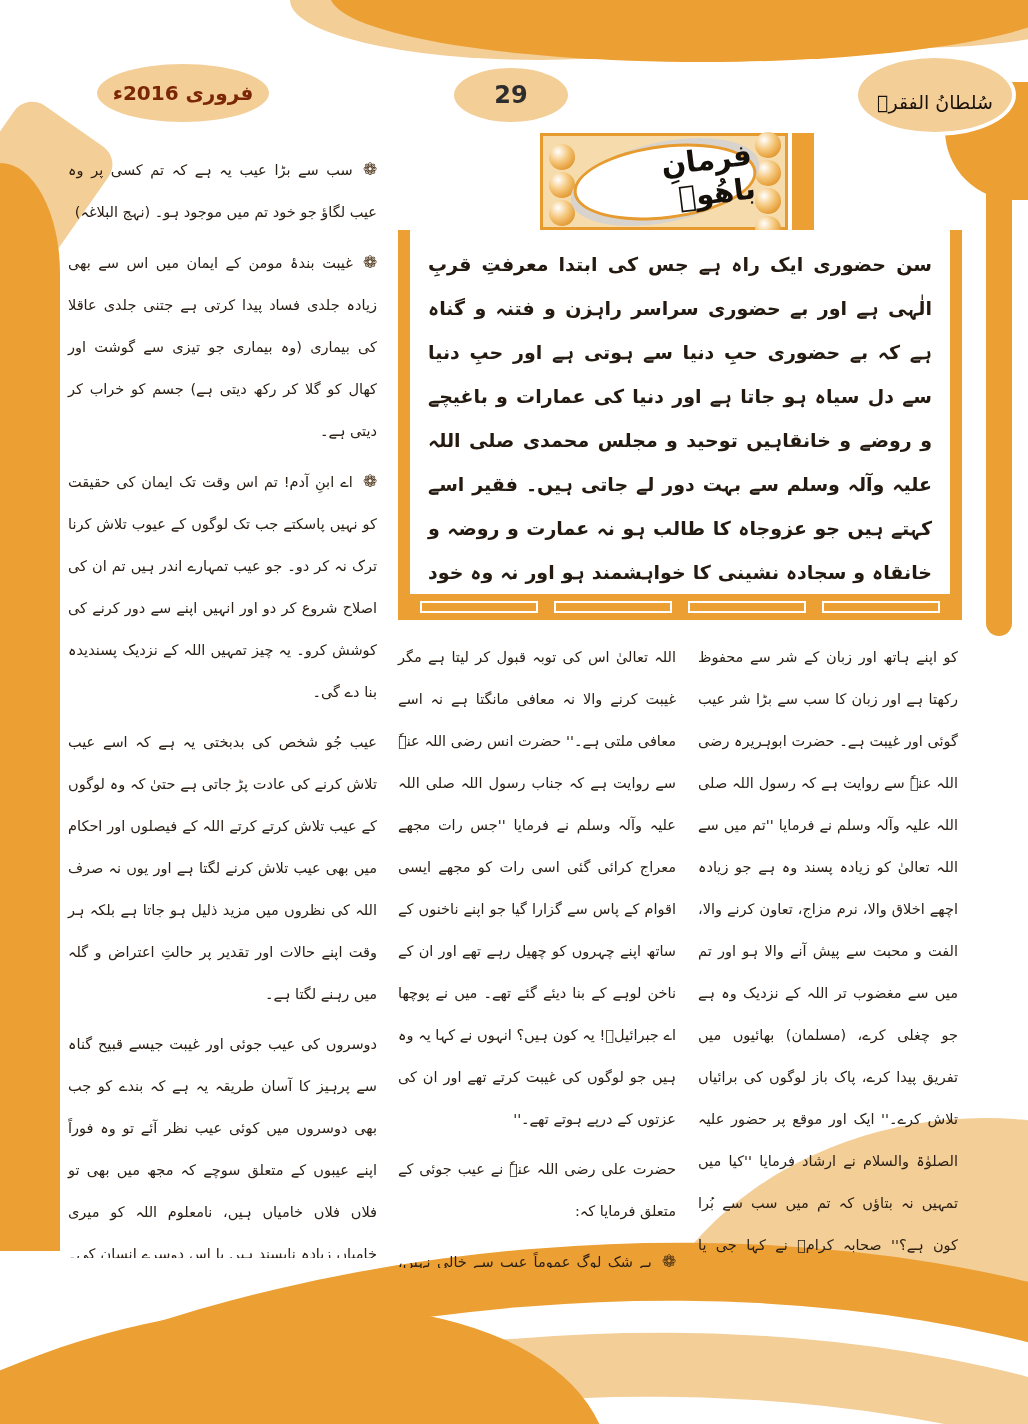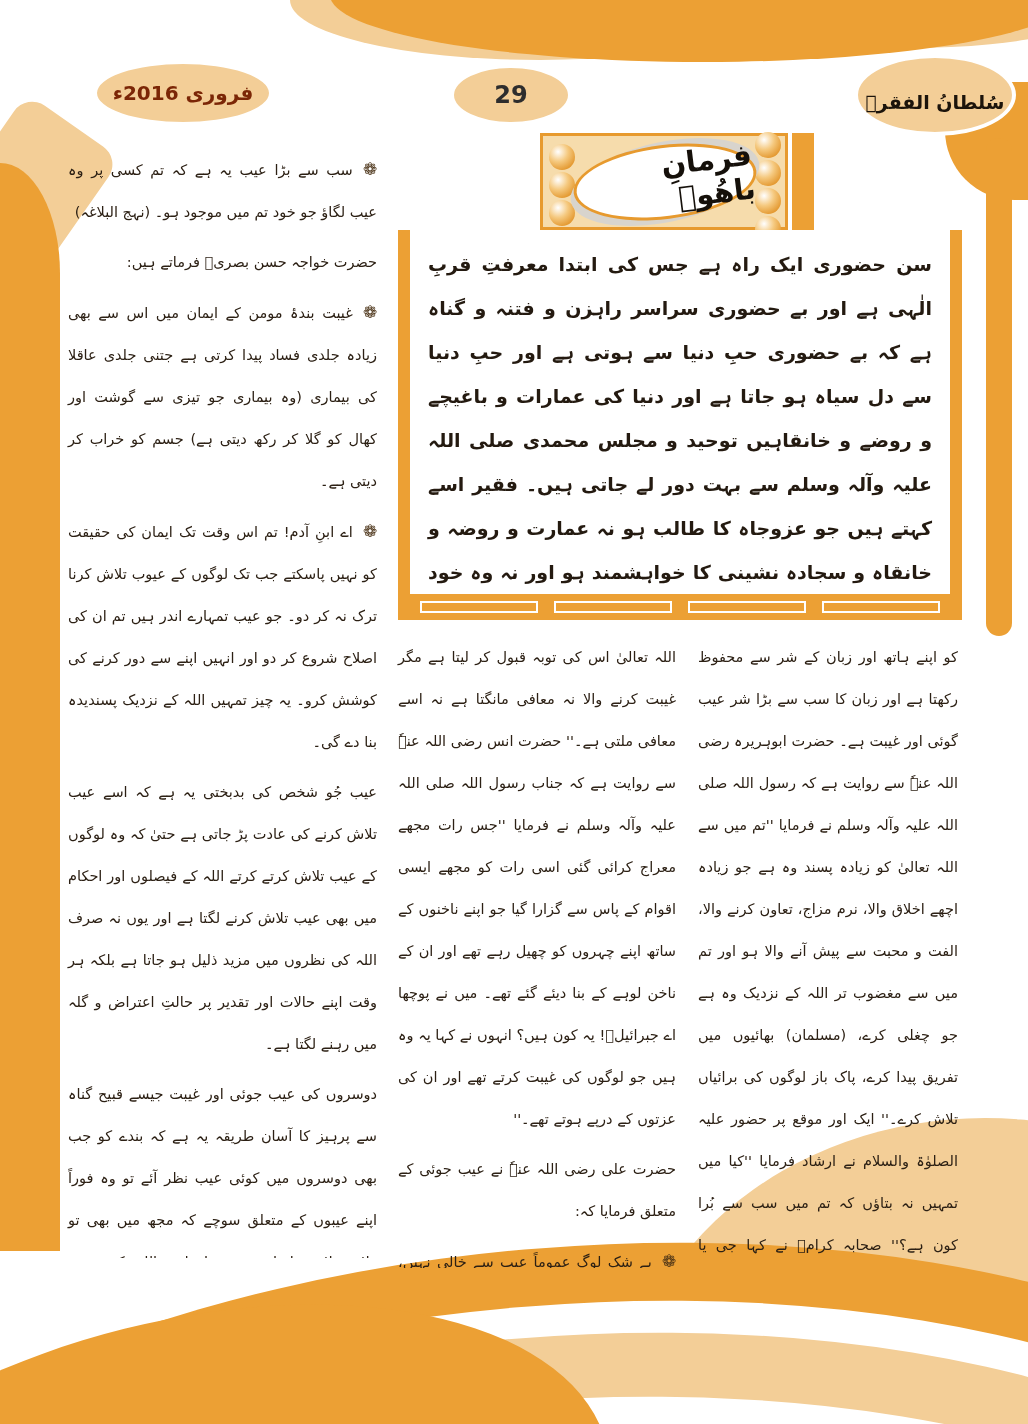--- a/index.html
+++ b/index.html
@@ -29,21 +29,21 @@
   
   .badge {
     position:absolute; z-index:6; background:#f3ce97; border:4px solid #fff;
     border-radius:50%; display:flex; align-items:center; justify-content:center;
   }
   .date-badge { left:93px; top:60px; width:172px; height:58px; }
   .date-badge span { color:#7b2606; font-weight:bold; font-size:20px; direction:rtl; }
   .page-badge { left:450px; top:64px; width:114px; height:54px; }
   .page-badge span { color:#2d2d2d; font-weight:bold; font-size:24px; }
   .logo-badge { left:854px; top:54px; width:154px; height:74px; }
-  .logo-badge span { color:#1c140b; font-weight:bold; font-size:19px; direction:rtl;margin-top:14px; }
+  .logo-badge span { color:#1c140b; font-weight:normal; font-size:19px; direction:rtl;margin-top:14px; }
   
   .farman-box {
     position:absolute; left:540px; top:133px; width:248px; height:97px; z-index:6;
     background:#f6dcac; border:3px solid #e79a2e; box-sizing:border-box;
   }
   .farman-ellipse-shadow {
     position:absolute; left:26px; top:6px; width:192px; height:80px;
     background:#d8d4cd; border-radius:50%; transform:rotate(-12deg);
   }
   .farman-ellipse {
@@ -134,21 +134,20 @@
   </div>
   <div class="quote-bottom">
     <div class="slot"></div>
     <div class="slot"></div>
     <div class="slot"></div>
     <div class="slot"></div>
   </div>
 
   <div class="col col-left">
       <p><span class="bullet">❁</span><span>سب سے بڑا عیب یہ ہے کہ تم کسی پر وہ عیب لگاؤ جو خود تم میں موجود ہو۔ (نہج البلاغہ)</span></p>
-      <p><span>حضرت خواجہ حسن بصریؒ فرماتے ہیں:</span></p>
       <p><span class="bullet">❁</span><span>غیبت بندۂ مومن کے ایمان میں اس سے بھی زیادہ جلدی فساد پیدا کرتی ہے جتنی جلدی عاقلا کی بیماری (وہ بیماری جو تیزی سے گوشت اور کھال کو گلا کر رکھ دیتی ہے) جسم کو خراب کر دیتی ہے۔</span></p>
       <p><span class="bullet">❁</span><span>اے ابنِ آدم! تم اس وقت تک ایمان کی حقیقت کو نہیں پاسکتے جب تک لوگوں کے عیوب تلاش کرنا ترک نہ کر دو۔ جو عیب تمہارے اندر ہیں تم ان کی اصلاح شروع کر دو اور انہیں اپنے سے دور کرنے کی کوشش کرو۔ یہ چیز تمہیں اللہ کے نزدیک پسندیدہ بنا دے گی۔</span></p>
       <p><span>عیب جُو شخص کی بدبختی یہ ہے کہ اسے عیب تلاش کرنے کی عادت پڑ جاتی ہے حتیٰ کہ وہ لوگوں کے عیب تلاش کرتے کرتے اللہ کے فیصلوں اور احکام میں بھی عیب تلاش کرنے لگتا ہے اور یوں نہ صرف اللہ کی نظروں میں مزید ذلیل ہو جاتا ہے بلکہ ہر وقت اپنے حالات اور تقدیر پر حالتِ اعتراض و گلہ میں رہنے لگتا ہے۔</span></p>
       <p><span>دوسروں کی عیب جوئی اور غیبت جیسے قبیح گناہ سے پرہیز کا آسان طریقہ یہ ہے کہ بندے کو جب بھی دوسروں میں کوئی عیب نظر آئے تو وہ فوراً اپنے عیبوں کے متعلق سوچے کہ مجھ میں بھی تو فلاں فلاں خامیاں ہیں، نامعلوم اللہ کو میری خامیاں زیادہ ناپسند ہیں یا اس دوسرے انسان کی۔ دوسروں کے عیب تلاش کرنا اللہ کے ہاں ناپسندیدہ ہونے کے ساتھ ساتھ ایک بالکل بے کار اور بے فائدہ عمل ہے کیونکہ آپ دوسروں کے عیب سدھارنے کی اہلیت تو رکھتے نہیں، ان کی عیب جوئی کرنے سے ان کے عیب تو ان سے دور نہ کر سکیں گے البتہ اپنے عیبوں پر نظر کرنا ضرور ایک فائدہ مند عمل ہے کیونکہ ایک طرف تو یہ عمل آپ کو دوسروں کی عیب جوئی سے محفوظ رکھے گا اور دوسری طرف آپ کی توجہ اپنے عیبوں کو دور کرنے کی طرف مبذول کرا دے گا اور بلاشبہ جو شخص دوسروں کی بجائے اپنے عیبوں کو دور کرنے کی کوشش میں</span></p>
     </div>
   <div class="col col-middle">
       <p><span>اللہ تعالیٰ اس کی توبہ قبول کر لیتا ہے مگر غیبت کرنے والا نہ معافی مانگتا ہے نہ اسے معافی ملتی ہے۔'' حضرت انس رضی اللہ عنہٗ سے روایت ہے کہ جناب رسول اللہ صلی اللہ علیہ وآلہ وسلم نے فرمایا ''جس رات مجھے معراج کرائی گئی اسی رات کو مجھے ایسی اقوام کے پاس سے گزارا گیا جو اپنے ناخنوں کے ساتھ اپنے چہروں کو چھیل رہے تھے اور ان کے ناخن لوہے کے بنا دیئے گئے تھے۔ میں نے پوچھا اے جبرائیلؑ! یہ کون ہیں؟ انہوں نے کہا یہ وہ ہیں جو لوگوں کی غیبت کرتے تھے اور ان کی عزتوں کے درپے ہوتے تھے۔''</span></p>
       <p><span>حضرت علی رضی اللہ عنہٗ نے عیب جوئی کے متعلق فرمایا کہ:</span></p>
       <p><span class="bullet">❁</span><span>بے شک لوگ عموماً عیب سے خالی نہیں، پس کسی کے پوشیدہ عیب ظاہر نہ کرو، ان کا فیصلہ اللہ کے اختیار میں ہے، وہ اگر چاہے گا تو معاف فرما دے گا اور جہاں تک تجھ سے ہو سکے لوگوں کے عیب چھپائے رکھ تاکہ اللہ تعالیٰ تیرے وہ عیب جن کو تُو چھپانا چاہتا ہے، پوشیدہ رکھے۔</span></p>
     </div>

